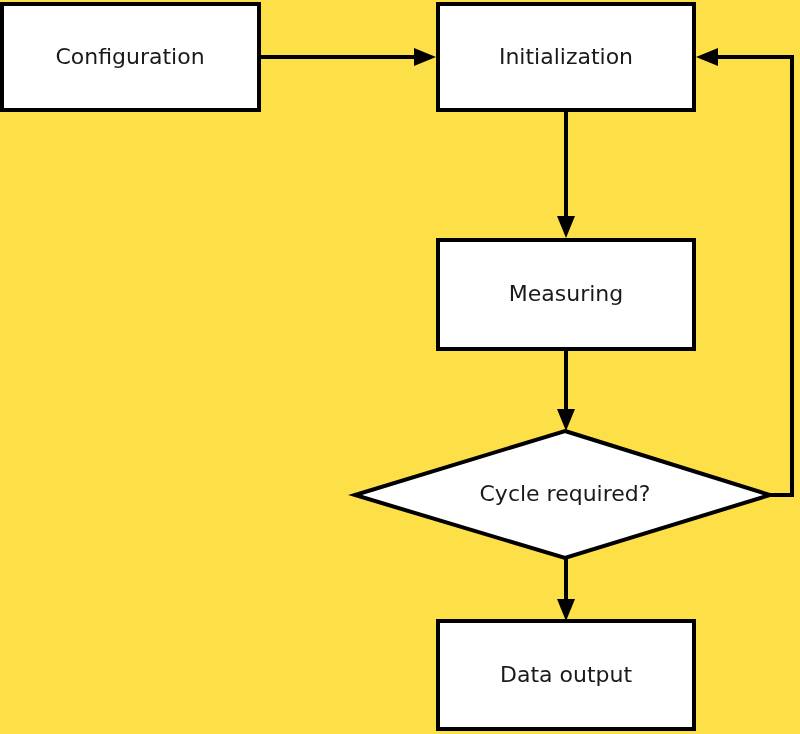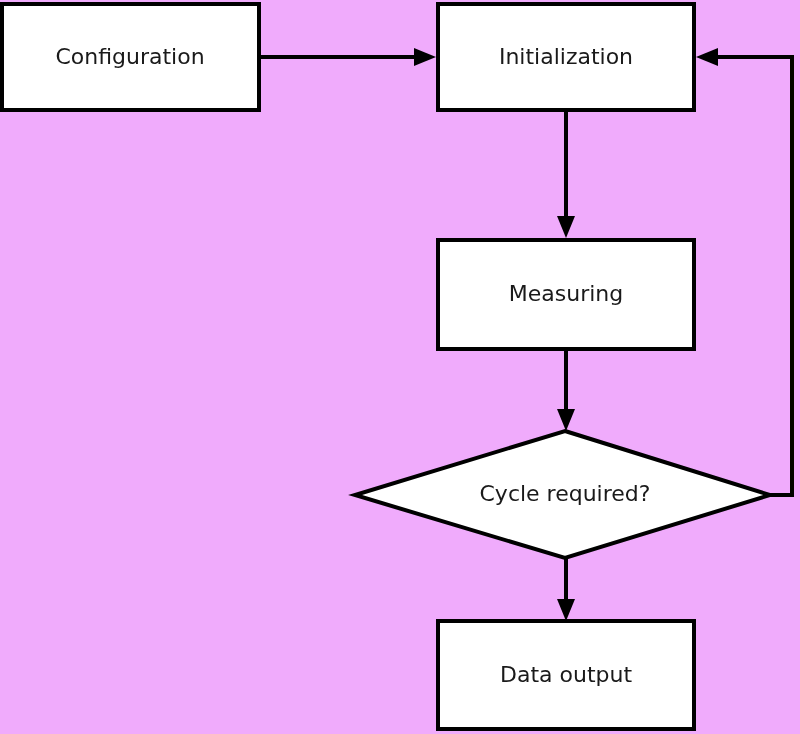--- a/index.html
+++ b/index.html
@@ -8,21 +8,21 @@
     padding: 0;
     background: #ffffff;
   }
   body {
     font-family: "DejaVu Sans", sans-serif;
   }
   #canvas {
     position: relative;
     width: 800px;
     height: 734px;
-    background: #f0abfc;
+    background: #fde047;
     overflow: hidden;
   }
   #flow-svg {
     position: absolute;
     top: 0;
     left: 0;
     width: 800px;
     height: 734px;
     display: block;
   }

